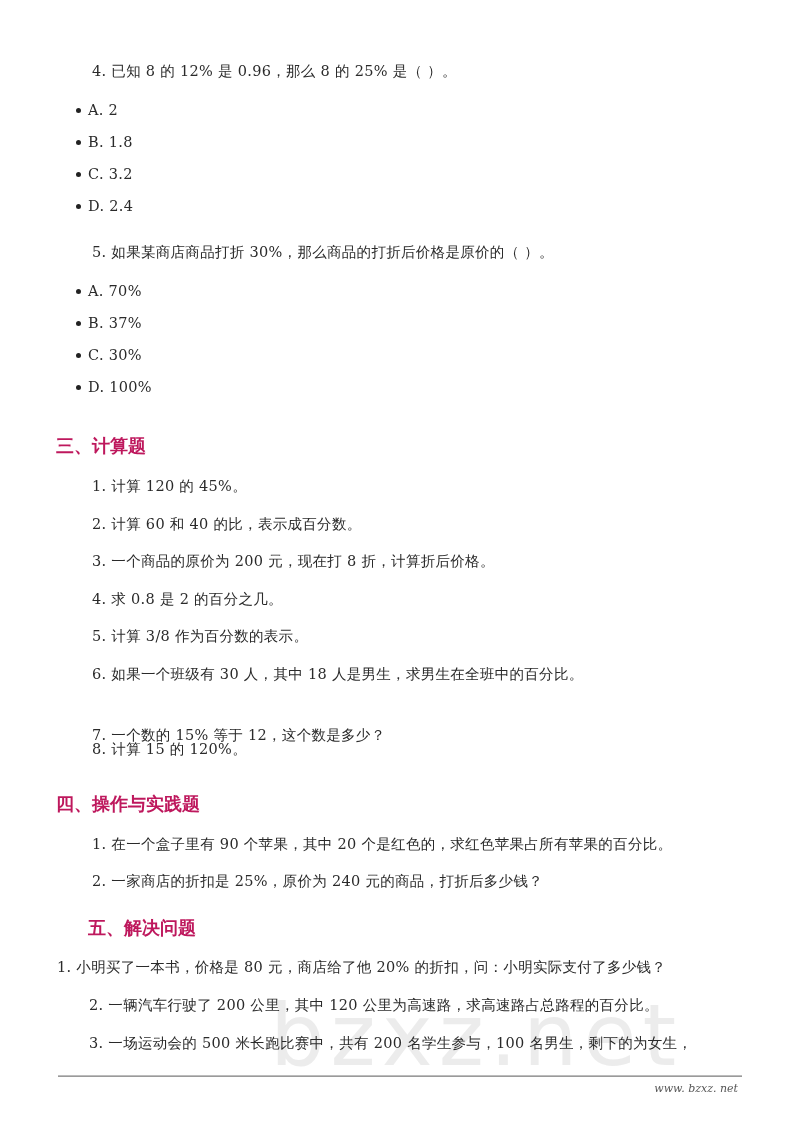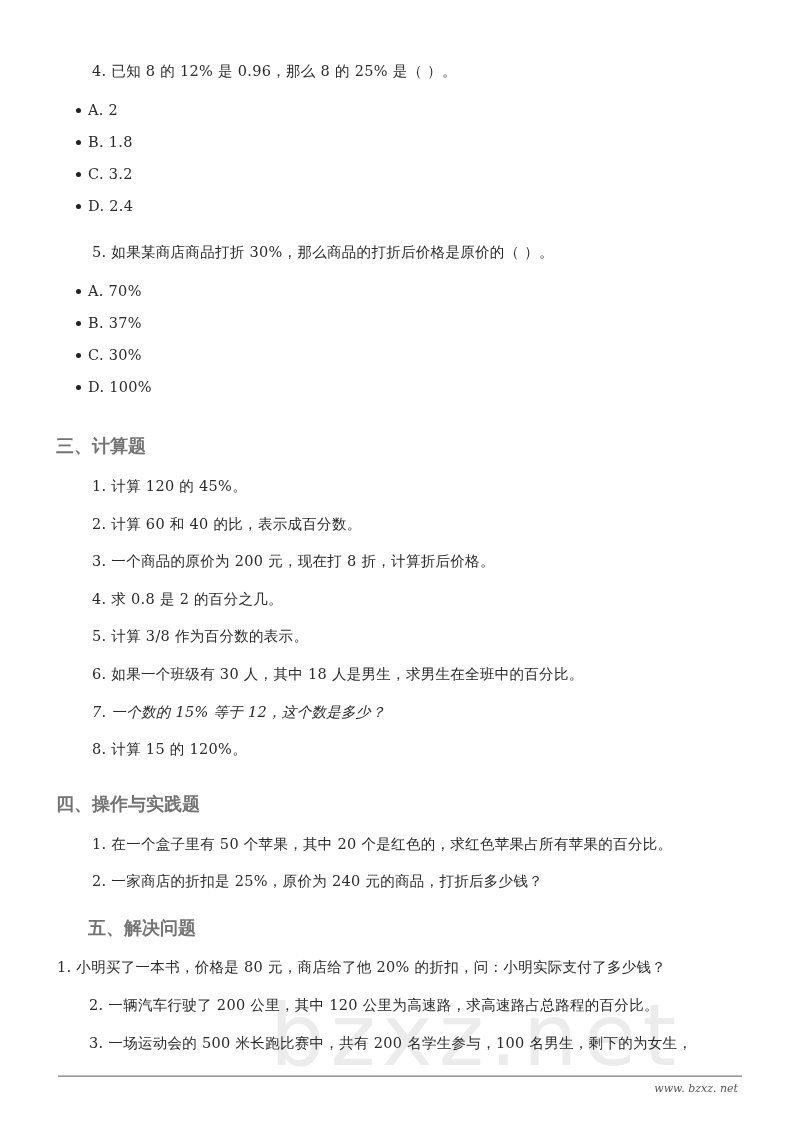--- a/index.html
+++ b/index.html
@@ -5,21 +5,21 @@
     html, body { margin: 0; padding: 0; background: #ffffff; }
     body {
       width: 800px; height: 1130px; position: relative; overflow: hidden;
       font-family: "DejaVu Serif", "Liberation Serif", serif;
       color: #2a2a2a;
     }
     .line { position: absolute; font-size: 14.5px; white-space: nowrap; letter-spacing: 0.3px; }
     .q { left: 92px; }
     .opt { left: 76px; }
     .opt .dot { display: inline-block; width: 5px; height: 5px; border-radius: 50%; background: #222; margin-right: 7px; vertical-align: middle; position: relative; top: -1px; }
-    .heading { position: absolute; left: 56px; font-family: "DejaVu Sans", "Liberation Sans", sans-serif; font-weight: bold; font-size: 18px; color: #737373; }
+    .heading { position: absolute; left: 56px; font-family: "DejaVu Sans", "Liberation Sans", sans-serif; font-weight: bold; font-size: 18px; color: #be185d; }
     .rule { position: absolute; left: 58px; top: 1075px; width: 684px; height: 1px; background: #9a9a9a; border-top: 1px solid #bcbcbc; }
     .footer { position: absolute; right: 62px; top: 1082px; font-size: 11px; font-style: italic; color: #555; font-family: "DejaVu Serif", serif; }
     .watermark { position: absolute; left: 270px; top: 985px; font-family: "DejaVu Sans", "Liberation Sans", sans-serif; font-weight: normal; font-size: 86px; color: rgba(200,200,200,0.35); letter-spacing: 6px; pointer-events: none; }
   </style>
 </head>
 <body>
 
 <div class="watermark">bzxz.net</div>
 
 <div class="line q" style="top:62px;">4. 已知 8 的 12% 是 0.96，那么 8 的 25% 是（ ）。</div>
@@ -34,25 +34,25 @@
 <div class="line opt" style="top:347px;"><span class="dot"></span><span>C. 30%</span></div>
 <div class="line opt" style="top:379px;"><span class="dot"></span><span>D. 100%</span></div>
 
 <div class="heading" style="top:434px;">三、计算题</div>
 <div class="line q" style="top:477px;">1. 计算 120 的 45%。</div>
 <div class="line q" style="top:515px;">2. 计算 60 和 40 的比，表示成百分数。</div>
 <div class="line q" style="top:552px;">3. 一个商品的原价为 200 元，现在打 8 折，计算折后价格。</div>
 <div class="line q" style="top:590px;">4. 求 0.8 是 2 的百分之几。</div>
 <div class="line q" style="top:627px;">5. 计算 3/8 作为百分数的表示。</div>
 <div class="line q" style="top:665px;">6. 如果一个班级有 30 人，其中 18 人是男生，求男生在全班中的百分比。</div>
-<div class="line q" style="top:703px;font-style:italic;">7. 一个数的 15% 等于 12，这个数是多少？</div>
+<div class="line q" style="top:726px;">7. 一个数的 15% 等于 12，这个数是多少？</div>
 <div class="line q" style="top:740px;">8. 计算 15 的 120%。</div>
 
 <div class="heading" style="top:792px;">四、操作与实践题</div>
-<div class="line q" style="top:835px;">1. 在一个盒子里有 50 个苹果，其中 20 个是红色的，求红色苹果占所有苹果的百分比。</div>
+<div class="line q" style="top:835px;">1. 在一个盒子里有 90 个苹果，其中 20 个是红色的，求红色苹果占所有苹果的百分比。</div>
 <div class="line q" style="top:872px;">2. 一家商店的折扣是 25%，原价为 240 元的商品，打折后多少钱？</div>
 
 <div class="heading" style="top:916px;margin-left:32px;">五、解决问题</div>
 <div class="line" style="top:958px; left:57px;">1. 小明买了一本书，价格是 80 元，商店给了他 20% 的折扣，问：小明实际支付了多少钱？</div>
 <div class="line q" style="top:996px; left:89px;">2. 一辆汽车行驶了 200 公里，其中 120 公里为高速路，求高速路占总路程的百分比。</div>
 <div class="line q" style="top:1034px; left:89px;">3. 一场运动会的 500 米长跑比赛中，共有 200 名学生参与，100 名男生，剩下的为女生，</div>
 
 <div class="rule"></div>
 <div class="footer">www. bzxz. net</div>
 

